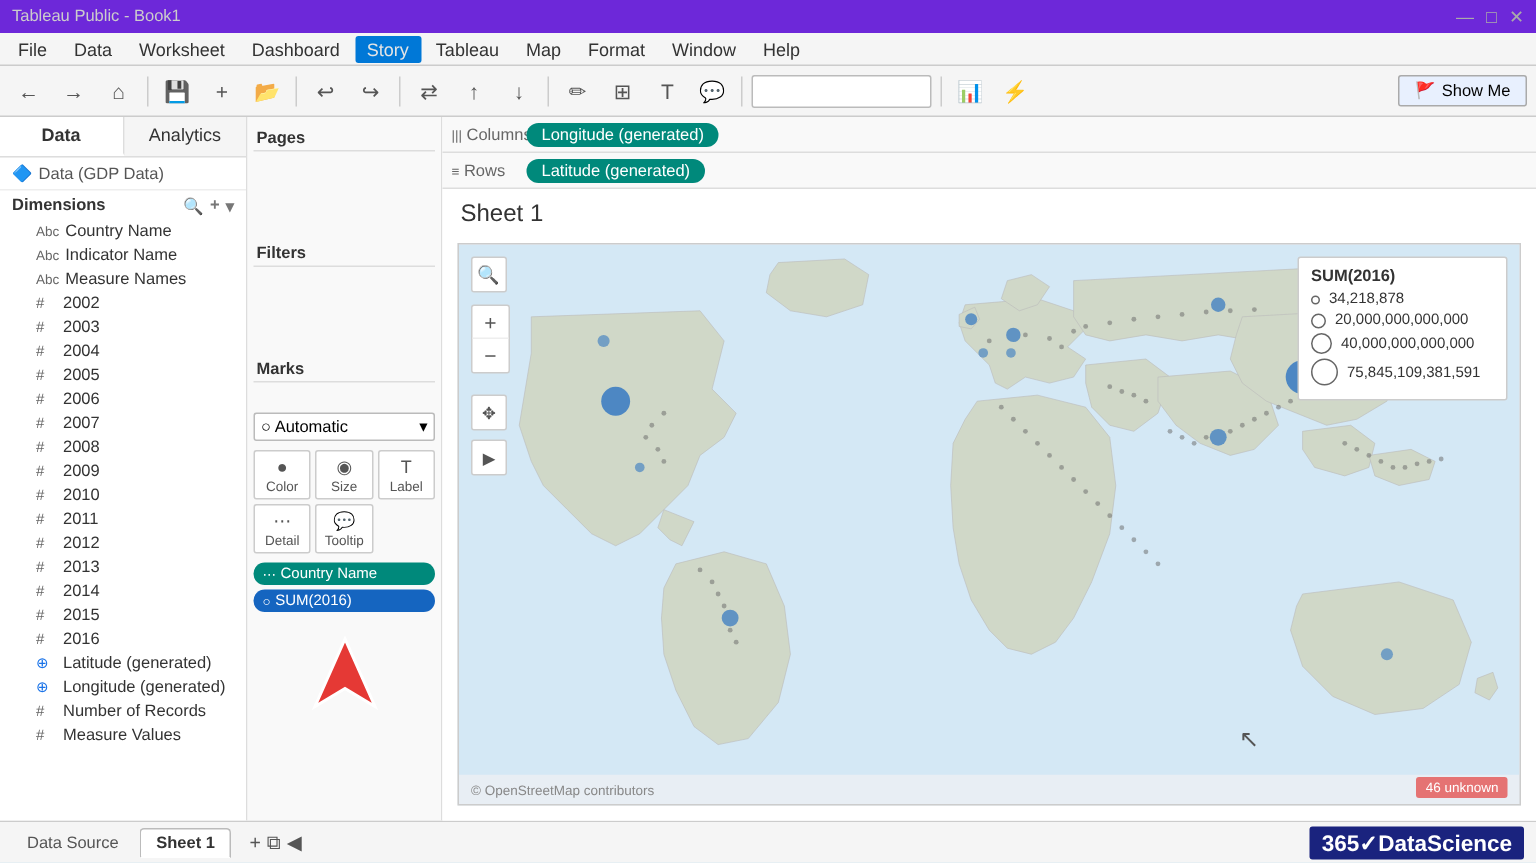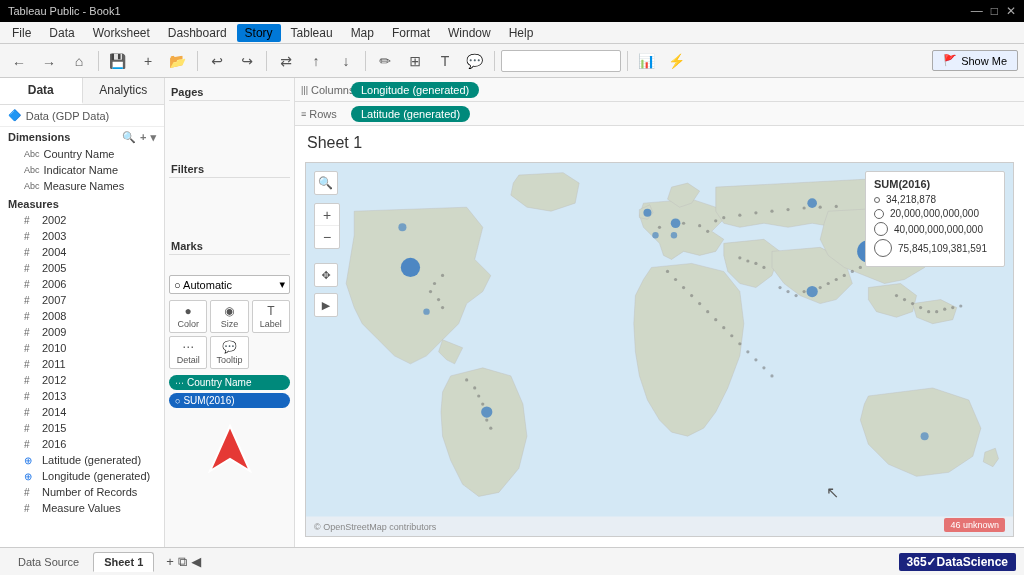--- a/index.html
+++ b/index.html
@@ -1,20 +1,20 @@
 <!DOCTYPE html>
 <html><head>
   <meta charset="utf-8">
   <style>
     * { box-sizing: border-box; margin: 0; padding: 0; }
     body { font-family: 'Segoe UI', Arial, sans-serif; font-size: 12px; background: #f0f0f0; overflow: hidden; width: 1024px; height: 575px; }
 
     
     #titlebar {
-      background: #000000;
+      background: #6d28d9;
       color: #ccc;
       height: 22px;
       display: flex;
       align-items: center;
       justify-content: space-between;
       padding: 0 8px;
       font-size: 11px;
     }
     #titlebar .win-controls { display: flex; gap: 8px; }
     #titlebar .win-btn { color: #aaa; cursor: pointer; font-size: 12px; }
@@ -29,21 +29,21 @@
       padding: 0 4px;
       gap: 2px;
     }
     .menu-item {
       padding: 2px 8px;
       cursor: pointer;
       font-size: 12px;
       color: #333;
       border-radius: 2px;
     }
-    .menu-item.active { background: #0078d7; color: #000000; }
+    .menu-item.active { background: #0078d7; color: #e5e5e5; }
 
     
     #toolbar {
       background: #f5f5f5;
       border-bottom: 1px solid #ccc;
       height: 34px;
       display: flex;
       align-items: center;
       padding: 0 6px;
       gap: 4px;
@@ -461,21 +461,21 @@
       cursor: pointer;
       color: #555;
     }
     .statusbar-icons { display: flex; gap: 4px; margin-left: 8px; }
     .statusbar-icon { color: #555; cursor: pointer; font-size: 13px; }
     .brand-logo {
       margin-left: auto;
       background: #1a237e;
       color: white;
       padding: 2px 8px;
-      font-size: 12px;
+      font-size: 15px;
       font-weight: bold;
       border-radius: 2px;
       display: flex;
       align-items: center;
     }
 
     .cursor-indicator {
       position: absolute;
       font-size: 16px;
       color: #555;
@@ -566,23 +566,20 @@
       <div class="field-item">
         <span class="field-icon abc">Abc</span>
         <span>Indicator Name</span>
       </div>
       <div class="field-item">
         <span class="field-icon abc">Abc</span>
         <span>Measure Names</span>
       </div>
     </div>
 
-    <div class="section-header">
-      <span>Measures</span>
-    </div>
     <div class="field-list">
       <div class="field-item">
           <span class="field-icon hash">#</span>
           <span>2002</span>
         </div>
       <div class="field-item">
           <span class="field-icon hash">#</span>
           <span>2003</span>
         </div>
       <div class="field-item">

